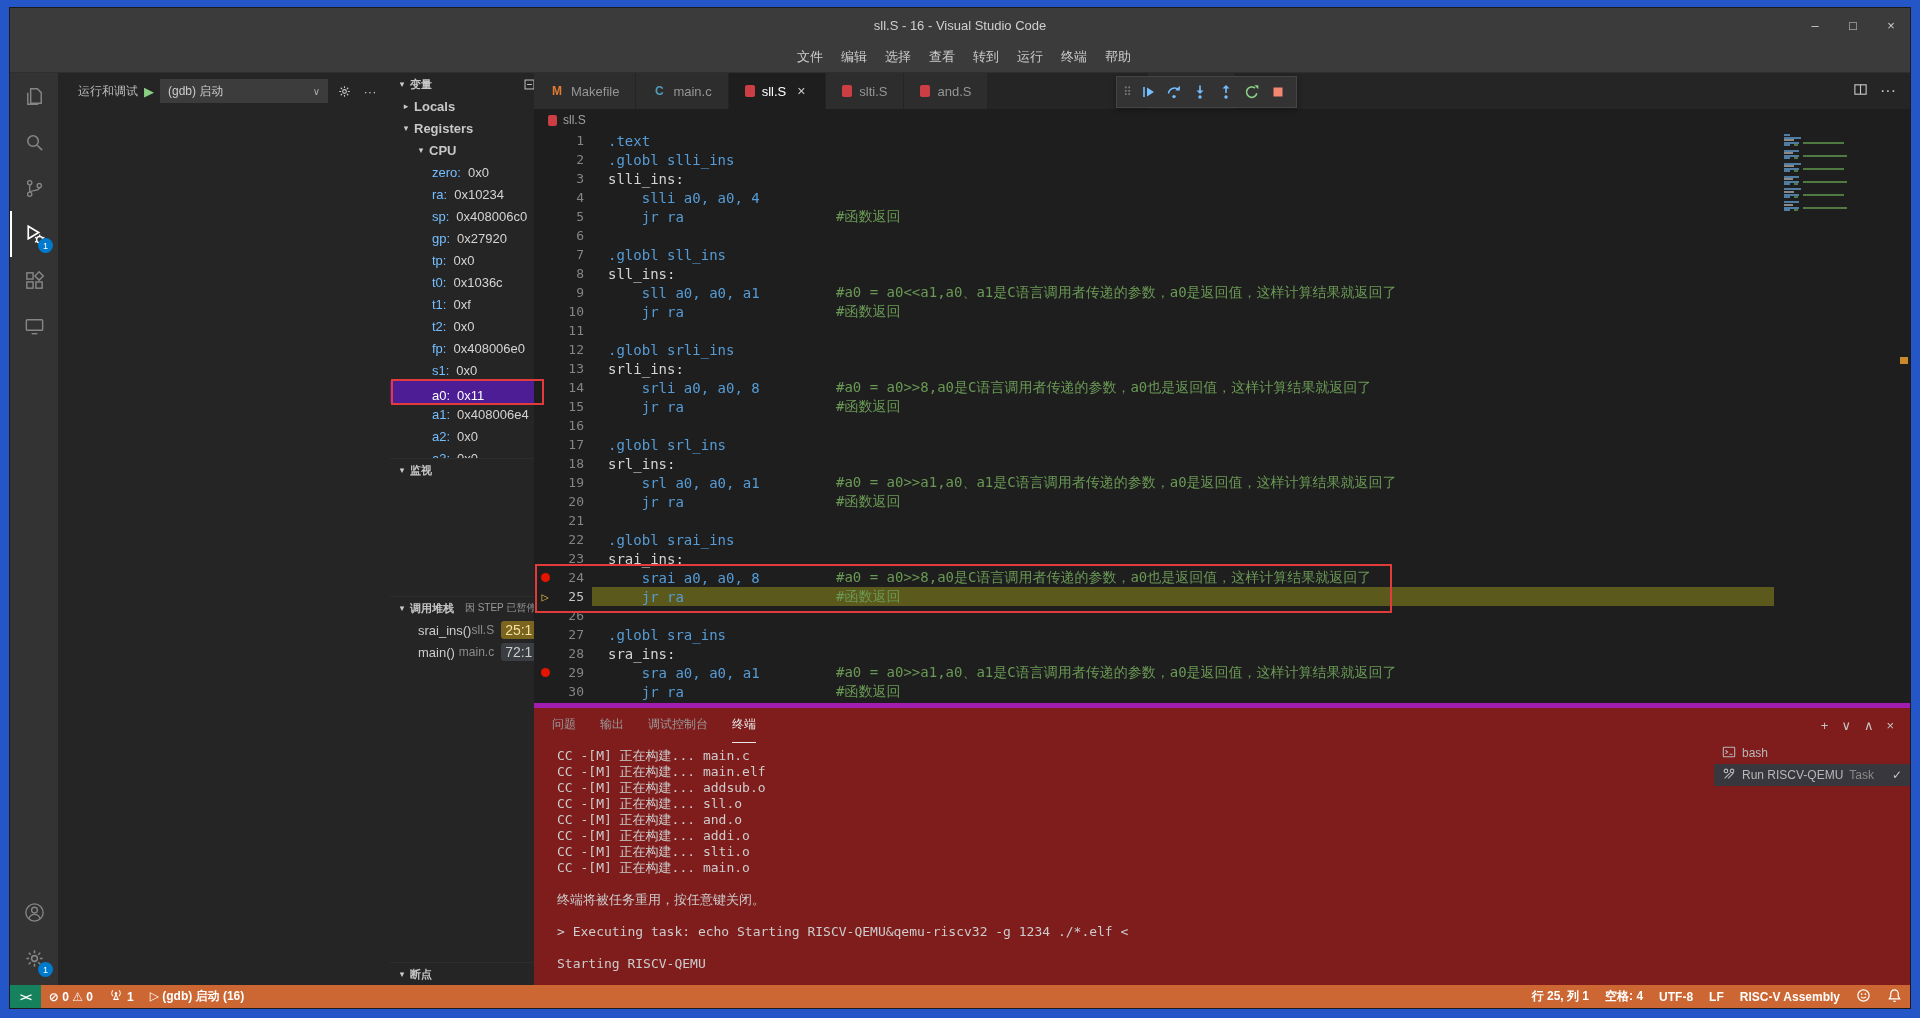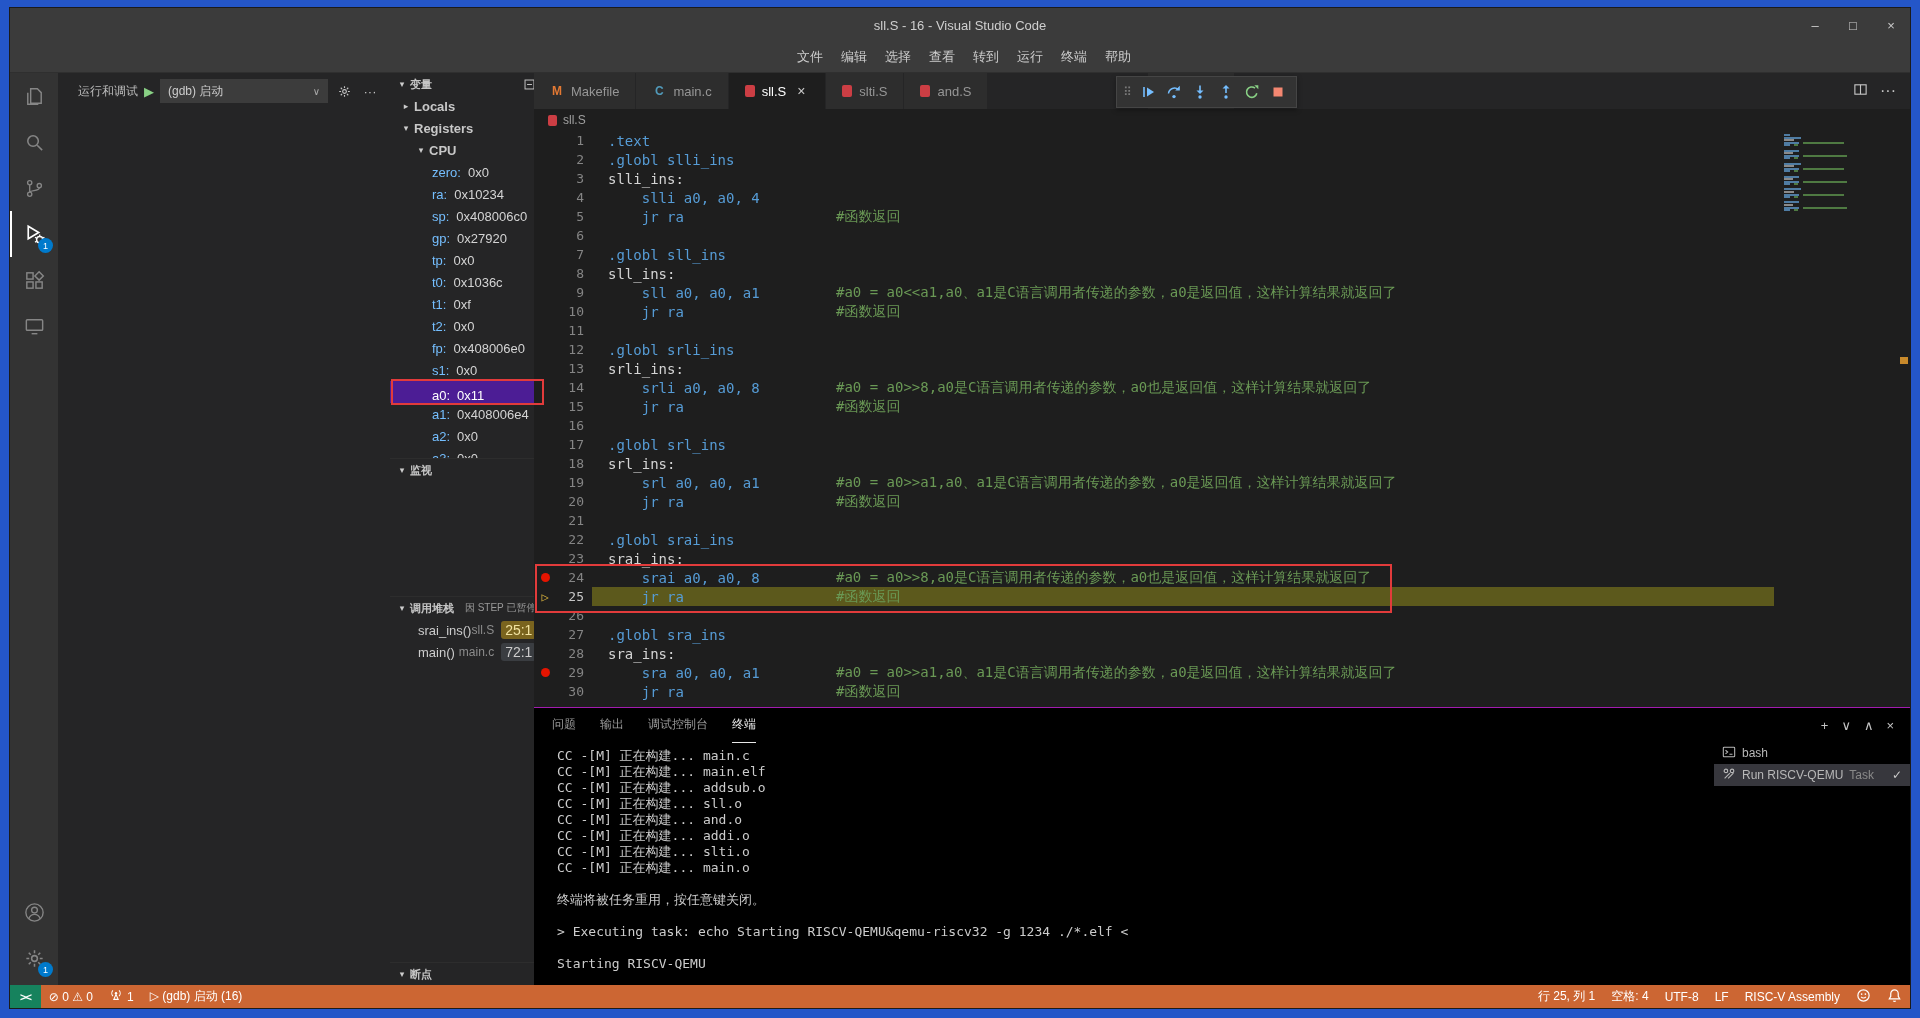--- a/index.html
+++ b/index.html
@@ -95,39 +95,39 @@
   .minimap{position:absolute;right:14px;top:3px;width:112px;z-index:2;}
   .mm-row{height:2px;margin-bottom:0.6px;display:flex;gap:4px;}
   .mm-seg{height:2px;display:block;}
   .mm-directive{background:#4f7ca3;}
   .mm-instruction{background:#4f7ca3;}
   .mm-label{background:#8a8a8a;}
   .mm-comment{background:#4f7a42;}
   .ruler{position:absolute;right:0;top:0;bottom:0;width:12px;}
   .ruler-mark{position:absolute;right:2px;width:8px;height:7px;background:#c98a2b;top:226px;}
   
-  .panel{height:277px;border-top:1px solid #a21caf;display:flex;flex-direction:column;flex:none;background:#000000;}
+  .panel{height:277px;border-top:5px solid #a21caf;display:flex;flex-direction:column;flex:none;background:#7f1d1d;}
   .panel-tabs{height:34px;display:flex;align-items:center;padding-left:18px;flex:none;gap:24px;}
   .ptab{font-size:12px;color:#9a9a9a;height:34px;display:flex;align-items:center;border-bottom:1px solid transparent;}
   .ptab.active{color:#e7e7e7;border-bottom-color:#e7e7e7;}
   .panel-actions{margin-left:auto;display:flex;gap:13px;padding-right:16px;color:#c5c5c5;font-size:13px;align-items:center;}
   .panel-body{flex:1;display:flex;min-height:0;gap:19px;}
   .terminal{flex:1;padding:6px 0 0 23px;font-family:"DejaVu Sans Mono","Liberation Mono",monospace;
             font-size:13px;line-height:16px;color:#cccccc;white-space:pre;overflow:hidden;}
   .term-line{height:16px;}
   .term-list{width:196px;flex:none;font-size:12px;padding-top:0;}
   .tl-row{height:22px;display:flex;align-items:center;gap:6px;padding:0 8px;color:#b8b8b8;}
   .tl-row.selected{background:#37373d;}
   .tl-suffix{color:#8a8a8a;}
   .tl-check{margin-left:auto;color:#cccccc;}
   
   .statusbar{height:23px;background:#cc6633;display:flex;align-items:center;color:#ffffff;font-size:12px;flex:none;}
   .sb-left,.sb-right{display:flex;align-items:center;height:100%;}
   .sb-right{margin-left:auto;}
-  .sb-item{padding:7px 8px;display:flex;align-items:center;gap:4px;height:100%;white-space:nowrap;}
+  .sb-item{padding:7px 8px;display:flex;align-items:center;gap:4px;height:100%;white-space:nowrap;font-weight:bold;}
   .sb-remote{background:#16825d;padding:0 10px;font-weight:bold;font-size:11px;letter-spacing:-1px;}
 </style>
 </head>
 <body>
 
 <div class="desktop">
   <div class="window">
 
     <div class="titlebar">
       <div class="title-text">sll.S - 16 - Visual Studio Code</div>

